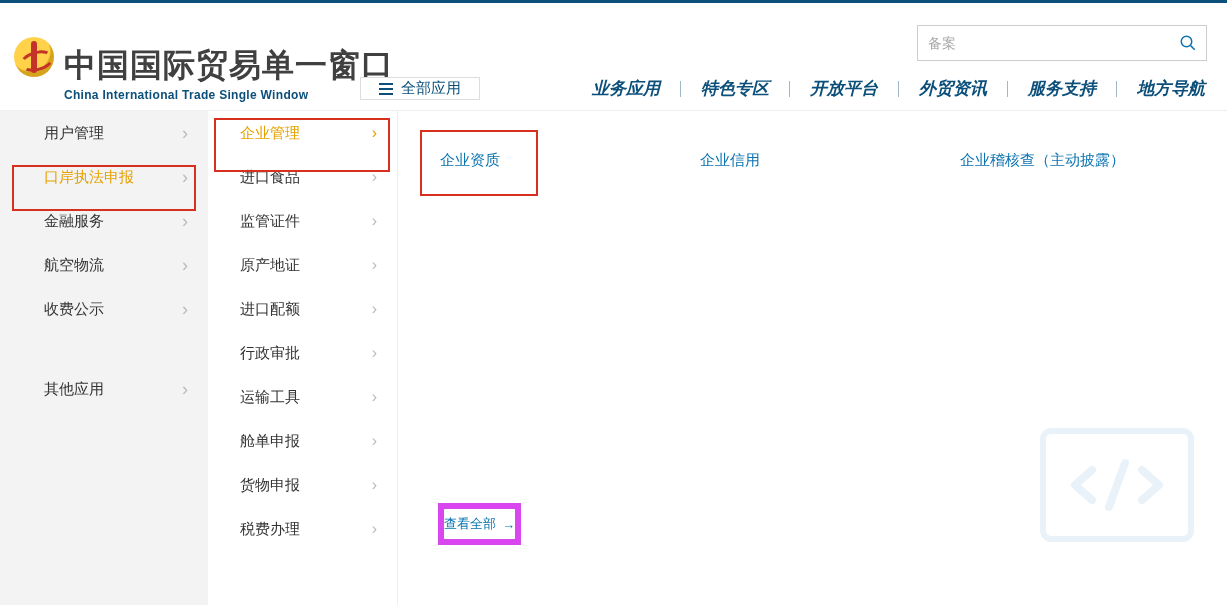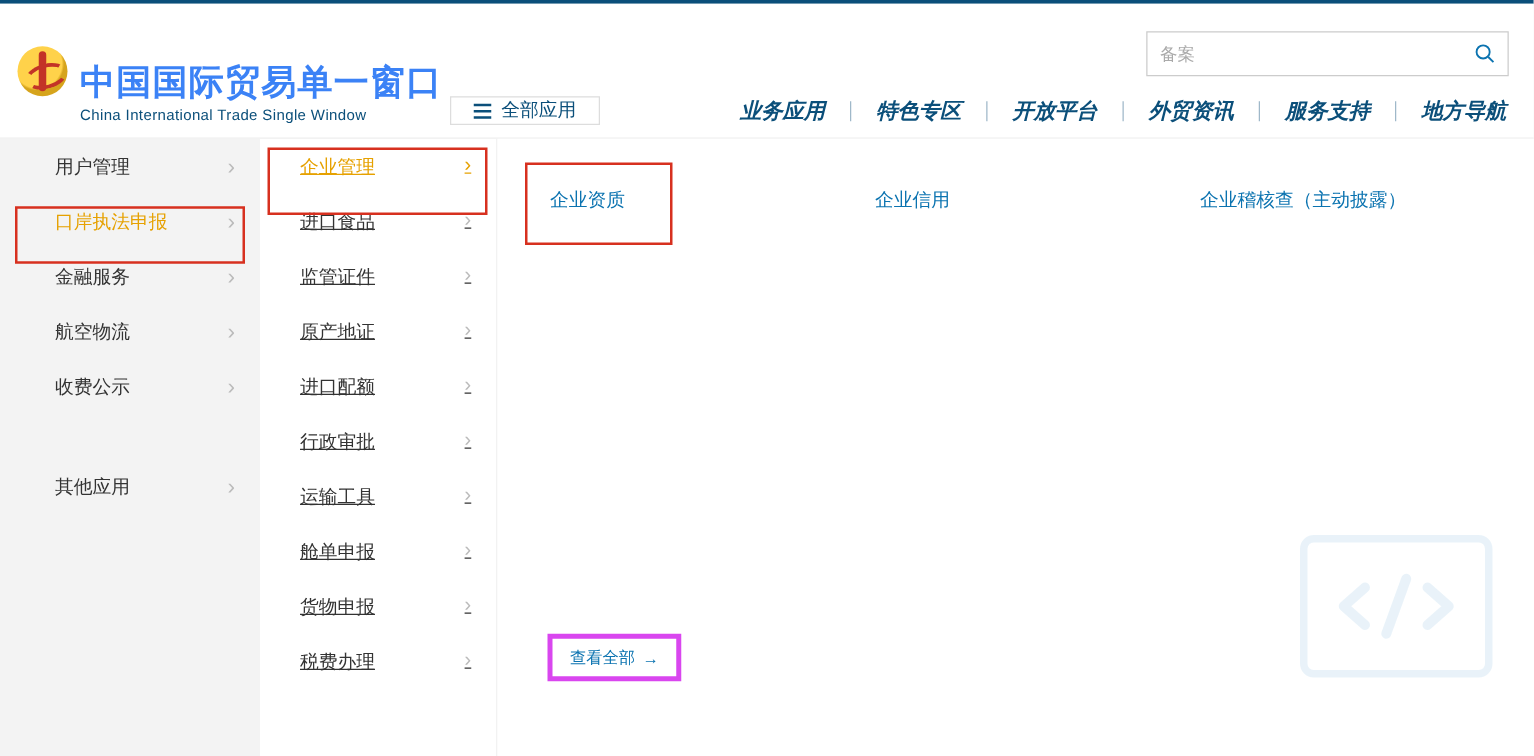--- a/index.html
+++ b/index.html
@@ -47,30 +47,31 @@
     left:6px; top:14px;
     width:28px; height:14px;
     border:3px solid #c33327;
     border-left-color:transparent;
     border-right-color:transparent;
     border-radius:50%;
     transform:rotate(-15deg);
   }
   .logo-text { margin-left: 10px; }
   .logo-cn {
-    font-size: 28px;
-    color: #3b82f6;
+    font-size: 32px;
+    color: #404040;
     font-weight: 600;
     letter-spacing: 1px;
     margin-top: 32px;
   }
   .logo-en {
     font-size: 12px;
     color: #0b4f7a;
     letter-spacing: 0.3px;
+    font-weight: bold;
   }
   .search {
     position: absolute;
     right: 20px; top: 22px;
     width: 290px;
     height: 36px;
     border: 1px solid #ccc;
     display: flex;
     background: #fff;
   }
@@ -147,21 +148,20 @@
     background: #fff;
     border-right: 1px solid #eee;
   }
   .panel2 .item {
     display:flex; align-items:center; justify-content:space-between;
     height: 44px;
     padding: 0 20px 0 32px;
     color: #333;
     font-size: 15px;
     cursor:pointer;
-    text-decoration:underline;
   }
   .panel2 .item .chev { color:#bbb; font-size:16px; }
   .panel2 .item.active { color: #e6a100; }
   .panel2 .item.active .chev { color:#e6a100; }
   .panel3 {
     flex: 1;
     background:#fff;
     padding: 32px 30px 0 30px;
     position:relative;
   }
@@ -173,24 +173,24 @@
   .panel3-item {
     font-size: 15px;
     color: #0b73b0;
     cursor:pointer;
     padding: 8px 12px;
   }
   .view-all {
     position:absolute;
     left: 40px;
     bottom: 60px;
-    border: 4px solid #d946ef;
+    border: 6px solid #d946ef;
     color: #0b73b0;
     font-size: 13px;
-    padding: 6px 14px;
+    padding: 6px 0;
     display:flex; align-items:center; gap:6px;
     cursor:pointer;
     background:#fff;
   }
   .chev { font-size: 18px; color: #bbb; }
   .highlight-red {
     border: 2px solid #d7301f;
     position: absolute;
     pointer-events: none;
     z-index: 50;

